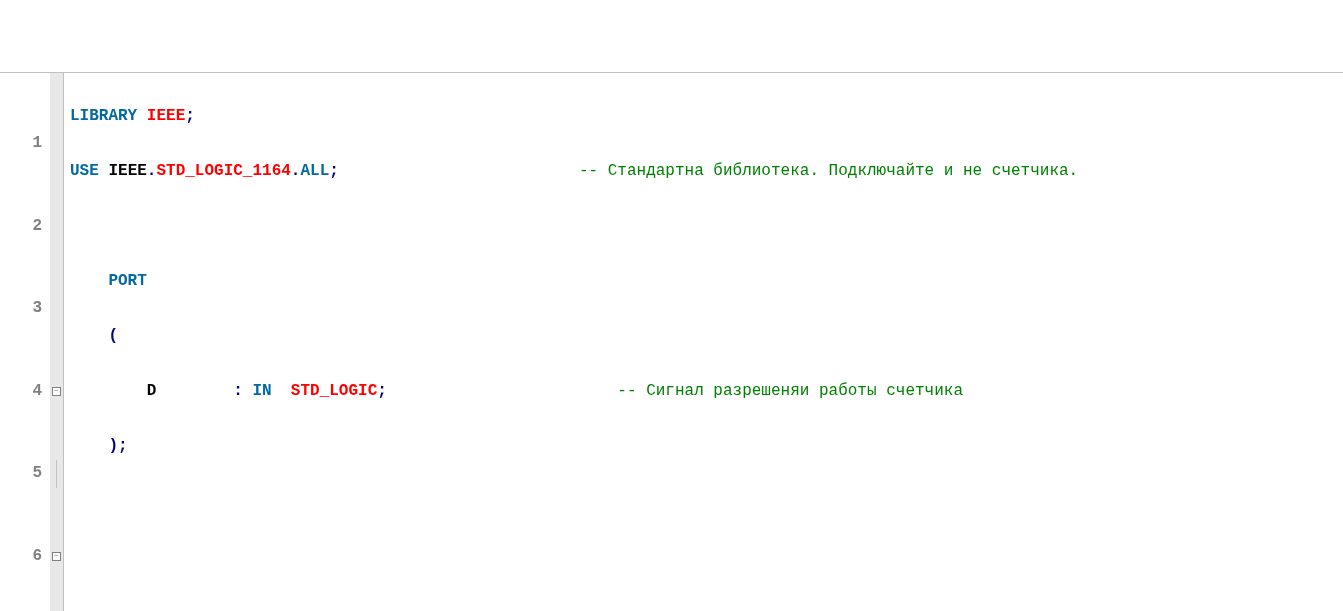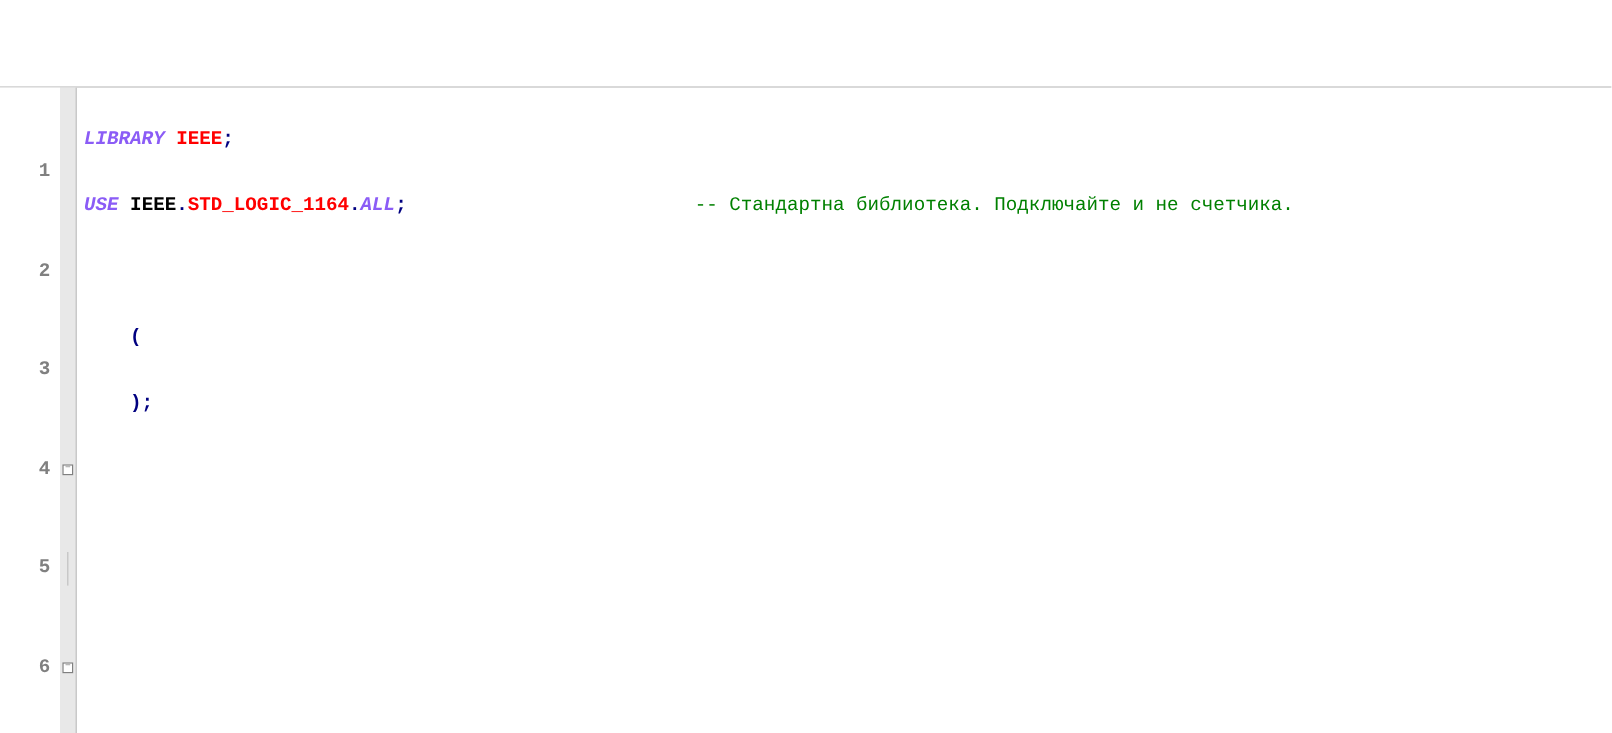--- a/index.html
+++ b/index.html
@@ -50,21 +50,21 @@
     line-height: 1;
     background: #fff;
   }
   .fold-line { width: 1px; height: 100%; background: #c0c0c0; margin: 0 auto; }
   .code {
     padding: 2px 0 0 6px;
     line-height: 27.5px;
     flex: 1;
   }
   .code-line { height: 27.5px; font-weight: bold; }
-  .kw { color: #8b5cf6; font-style: italic; }      
+  .kw { color: #0369a1; }      
   .ty { color: #ff0000; }      
   .id { color: #000000; }     
   .cm { color: #008000; font-weight: normal; }  
   .pn { color: #000080; }      
 </style>
 </head>
 <body>
 
 
 
@@ -116,21 +116,23 @@
     
     
     
     
   </div>
 
   <div class="code">
 <div class="code-line"><span class="kw">LIBRARY</span><span> </span><span class="ty">IEEE</span><span class="pn">;</span></div>
 <div class="code-line"><span class="kw">USE</span><span> </span><span class="id">IEEE</span><span class="pn">.</span><span class="ty">STD_LOGIC_1164</span><span class="pn">.</span><span class="kw">ALL</span><span class="pn">;</span><span>                         </span><span class="cm">-- Стандартна библиотека. Подключайте и не счетчика.</span></div>
 <div class="code-line"></div>
+<div class="code-line"><span>    </span><span class="kw">PORT</span></div>
 <div class="code-line"><span>    </span><span class="pn">(</span></div>
+<div class="code-line"><span>        </span><span class="id">D</span><span>        </span><span class="pn">:</span><span> </span><span class="kw">IN</span><span>  </span><span class="ty">STD_LOGIC</span><span class="pn">;</span><span>                        </span><span class="cm">-- Сигнал разрешеняи работы счетчика</span></div>
 <div class="code-line"><span>    </span><span class="pn">)</span><span class="pn">;</span></div>
 
 
 
 
 
 
 
 
 

